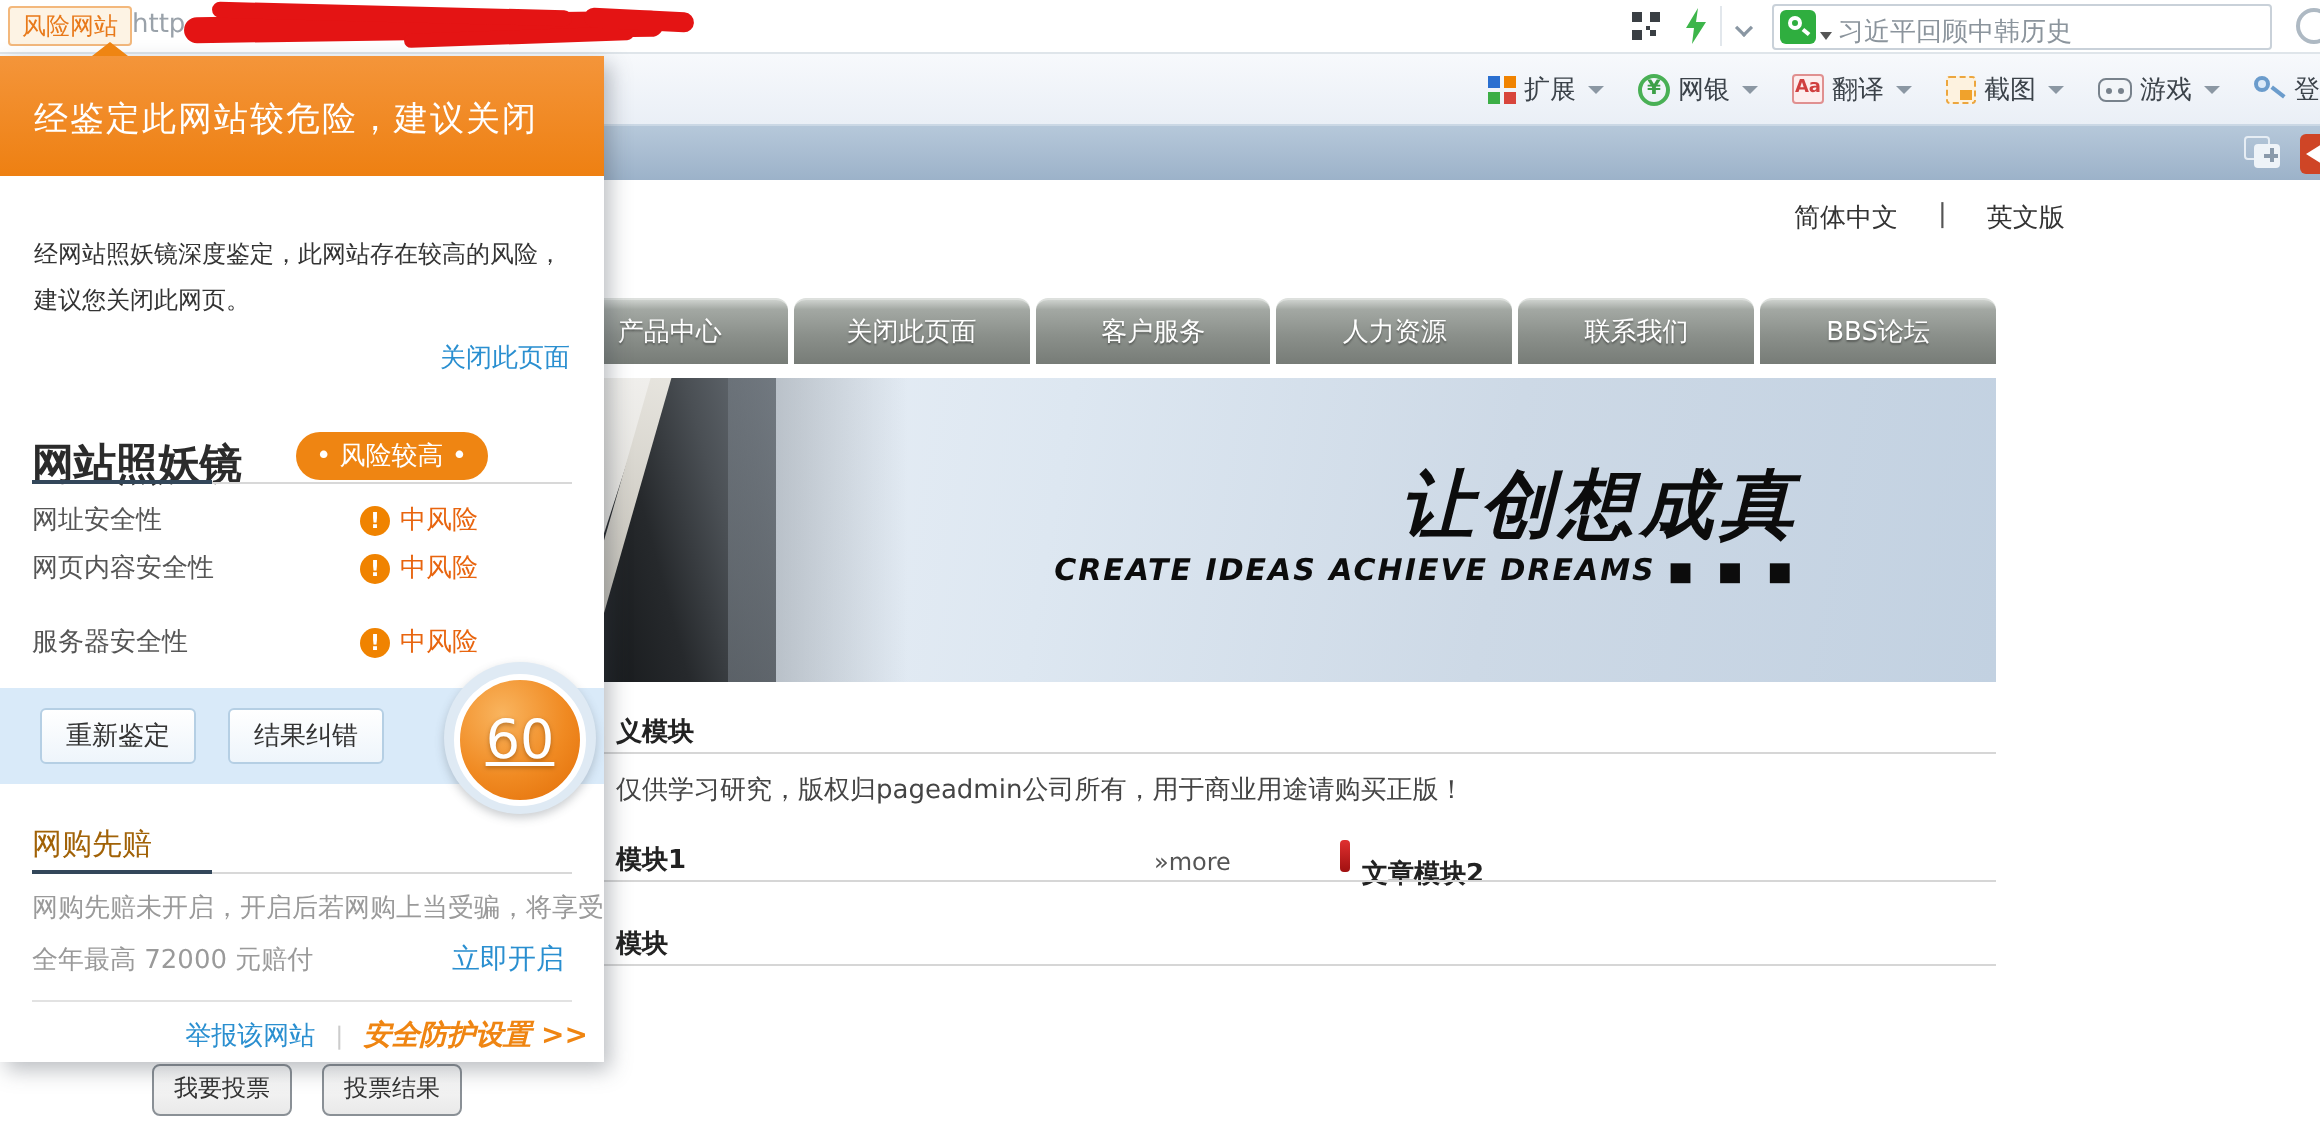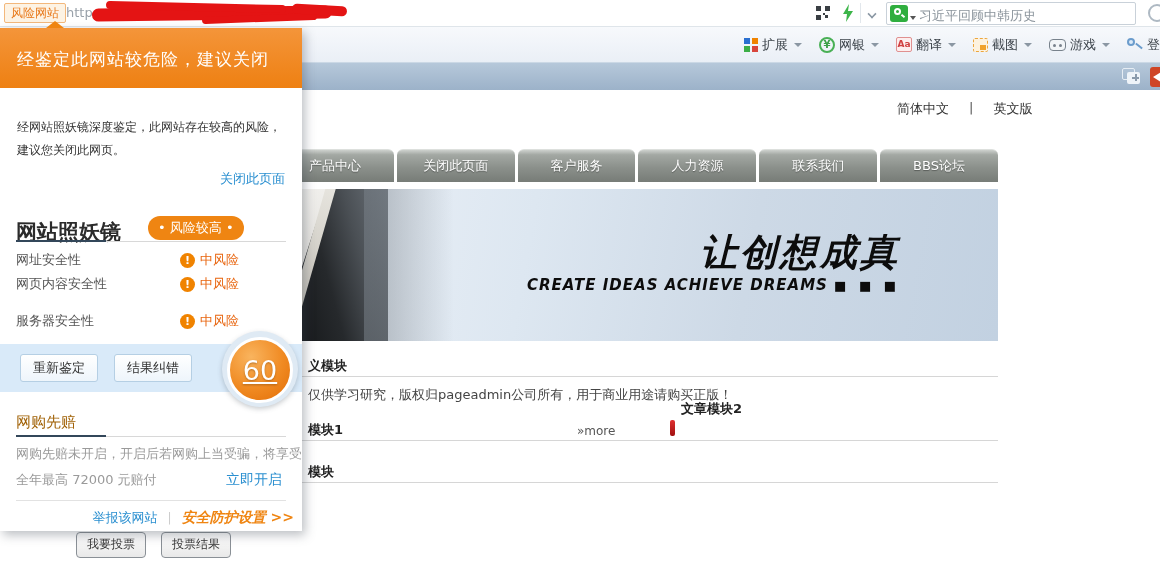--- a/index.html
+++ b/index.html
@@ -263,21 +263,21 @@
 </div>
 
 <div class="abs sec-title" style="left:308px; top:357px;">义模块</div>
 <div class="abs hrule" style="left:276px; top:376px; width:722px;"></div>
 <div class="abs notice">仅供学习研究，版权归pageadmin公司所有，用于商业用途请购买正版！</div>
 
 <div class="abs sec-title" style="left:308px; top:421px;">模块1</div>
 <div class="abs more-link">»more</div>
 <div class="abs hrule" style="left:276px; top:440px; width:424px;"></div>
 <div class="abs flag"></div>
-<div class="abs sec-title" style="left:681px; top:400px;">文章模块2</div>
+<div class="abs sec-title" style="left:681px; top:428px;">文章模块2</div>
 <div class="abs hrule" style="left:668px; top:440px; width:330px;"></div>
 
 <div class="abs sec-title" style="left:308px; top:463px;">模块</div>
 <div class="abs hrule" style="left:276px; top:482px; width:722px;"></div>
 
 <div class="abs vote-row">
   <button class="vote-btn">我要投票</button>
   <button class="vote-btn">投票结果</button>
 </div>
 

